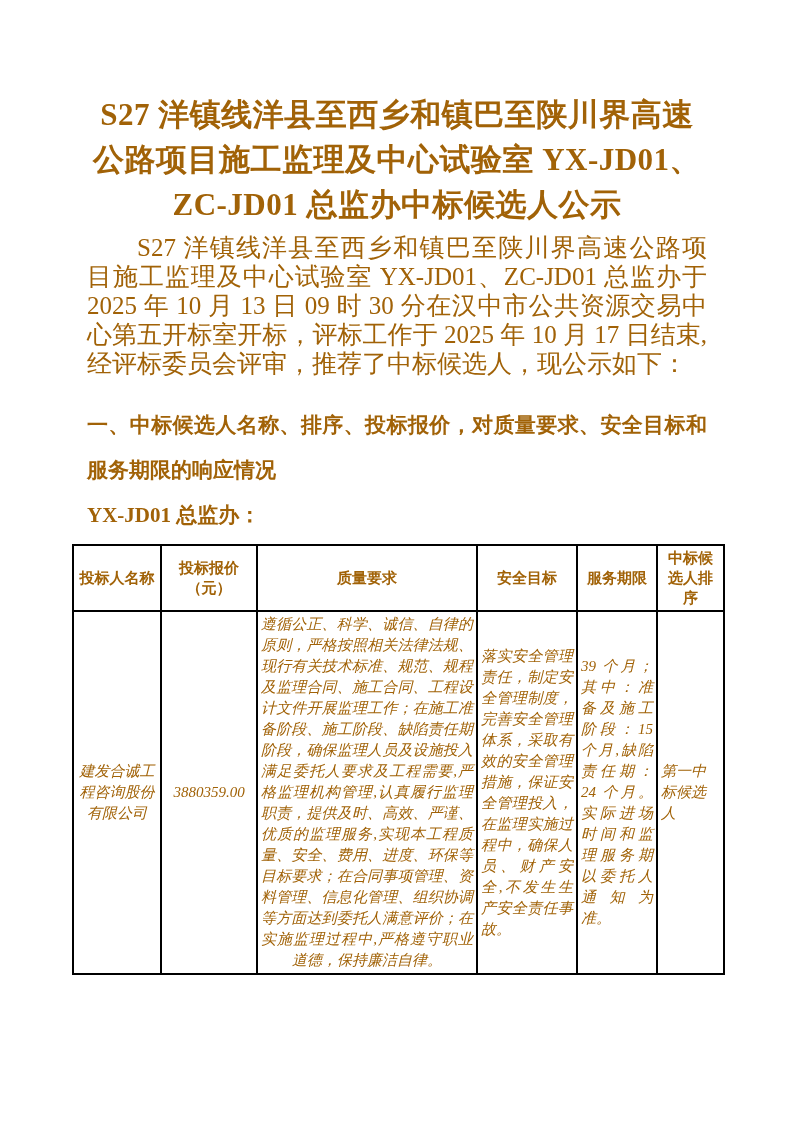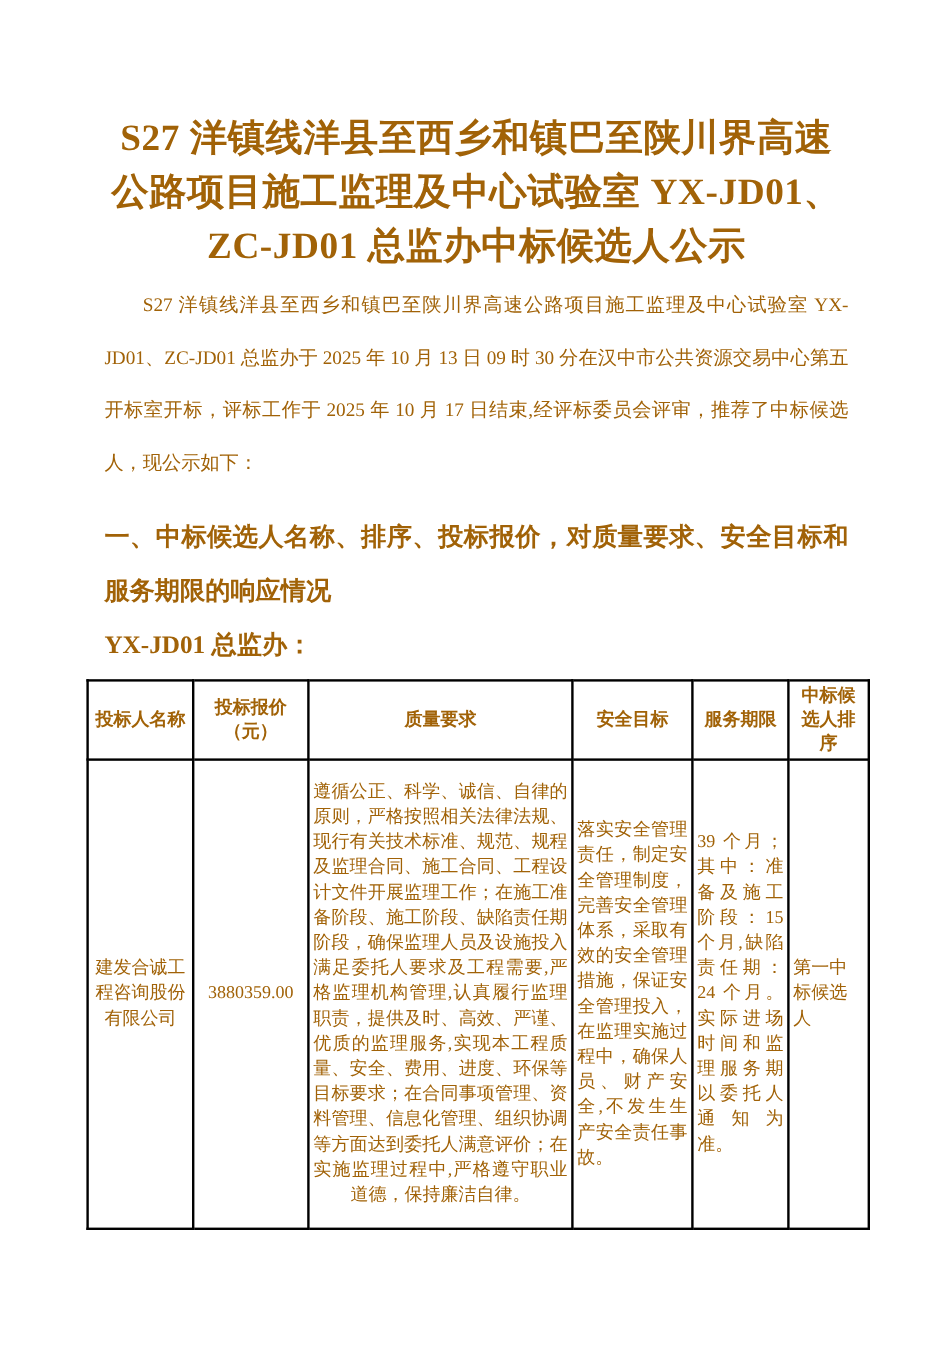--- a/index.html
+++ b/index.html
@@ -23,22 +23,22 @@
     letter-spacing: 0.5px;
   }
   .doc-subtitle {
     font-size: 22px;
     font-weight: bold;
     text-align: center;
     line-height: 34px;
     margin-top: 4px;
   }
   .intro-paragraph {
-    font-size: 16px;
-    line-height: 44px;
+    font-size: 25px;
+    line-height: 29px;
     text-align: justify;
     text-indent: 2em;
     margin-top: 6px;
   }
   .section-heading {
     font-size: 21px;
     font-weight: bold;
     line-height: 45px;
     text-align: justify;
   }
@@ -66,22 +66,23 @@
     vertical-align: middle;
     height: 60px;
     line-height: 20px;
     padding: 2px 3px;
     white-space: pre-line;
   }
   table.candidates td {
     font-size: 15px;
     line-height: 21px;
     vertical-align: middle;
-    padding: 16px 3px;
+    padding: 2px 3px;
     height: 353px;
+    font-style: italic;
   }
   td.c-bidder  { text-align: center; }
   td.c-price   { text-align: center; }
   td.c-quality { text-align: justify; text-align-last: center; padding: 1px 2px; }
   td.c-safety  { text-align: justify; }
   td.c-service { text-align: justify; }
   td.c-rank    { text-align: left; }
 </style>
 </head>
 <body>

